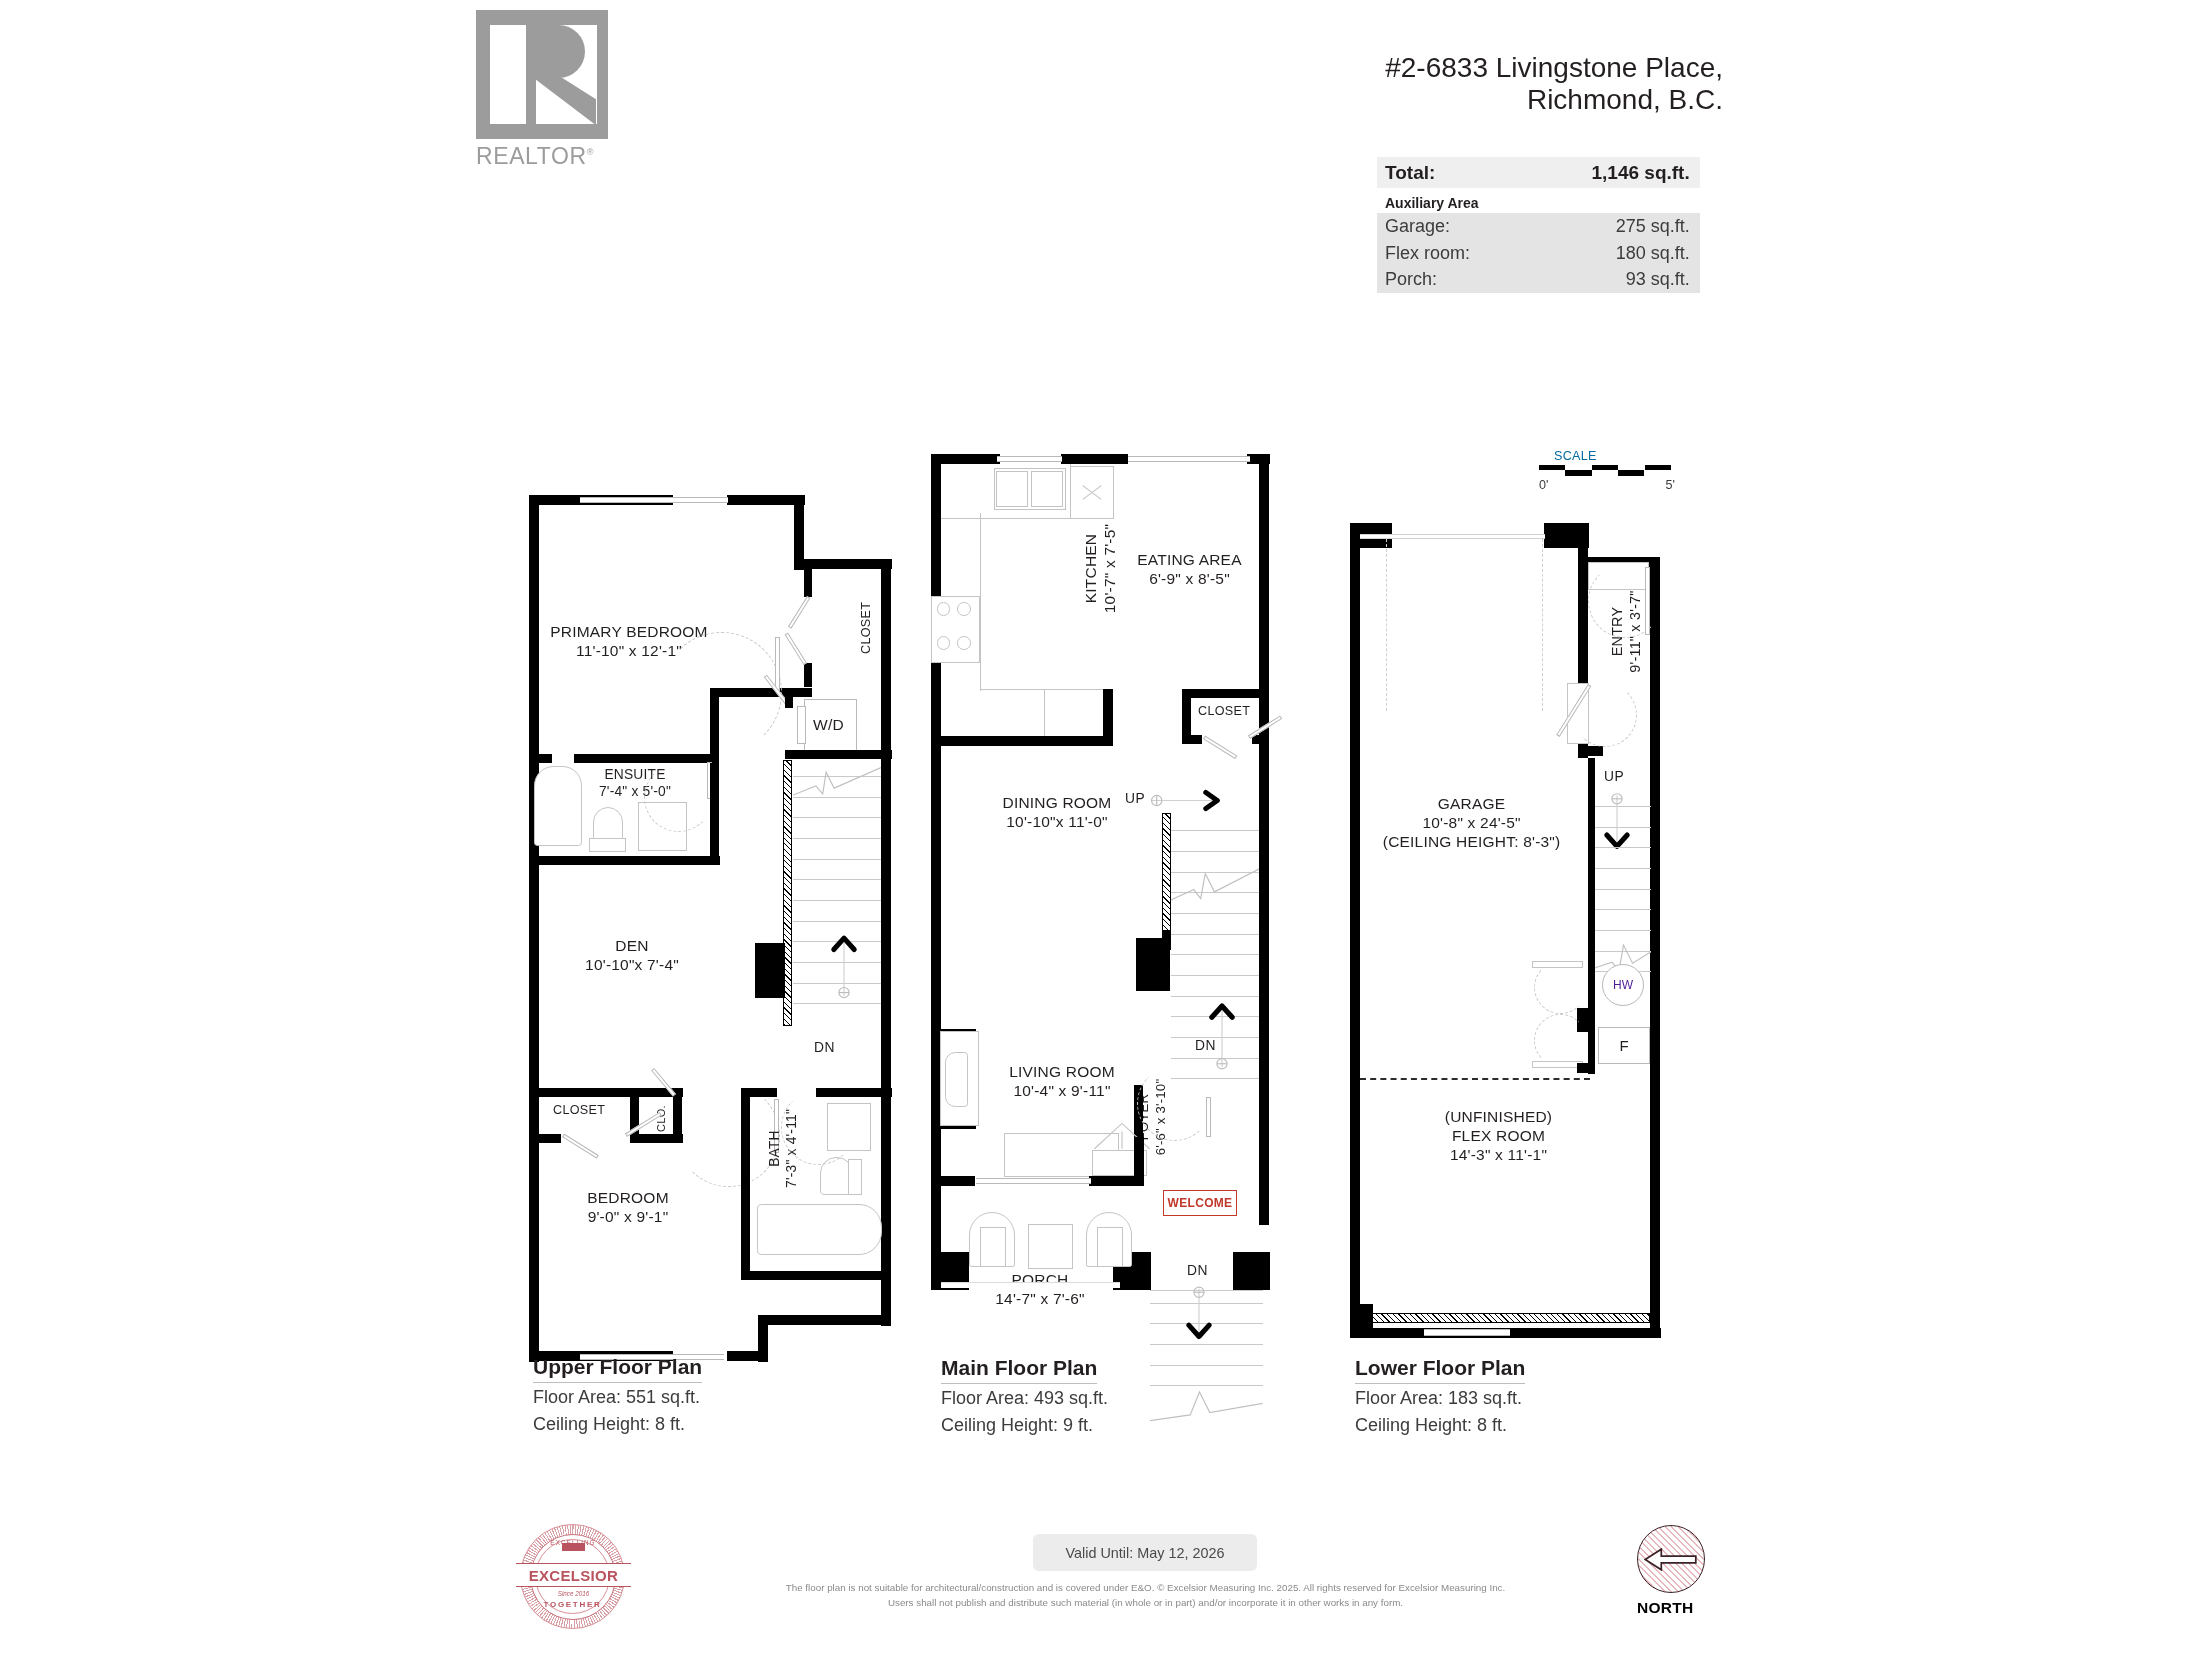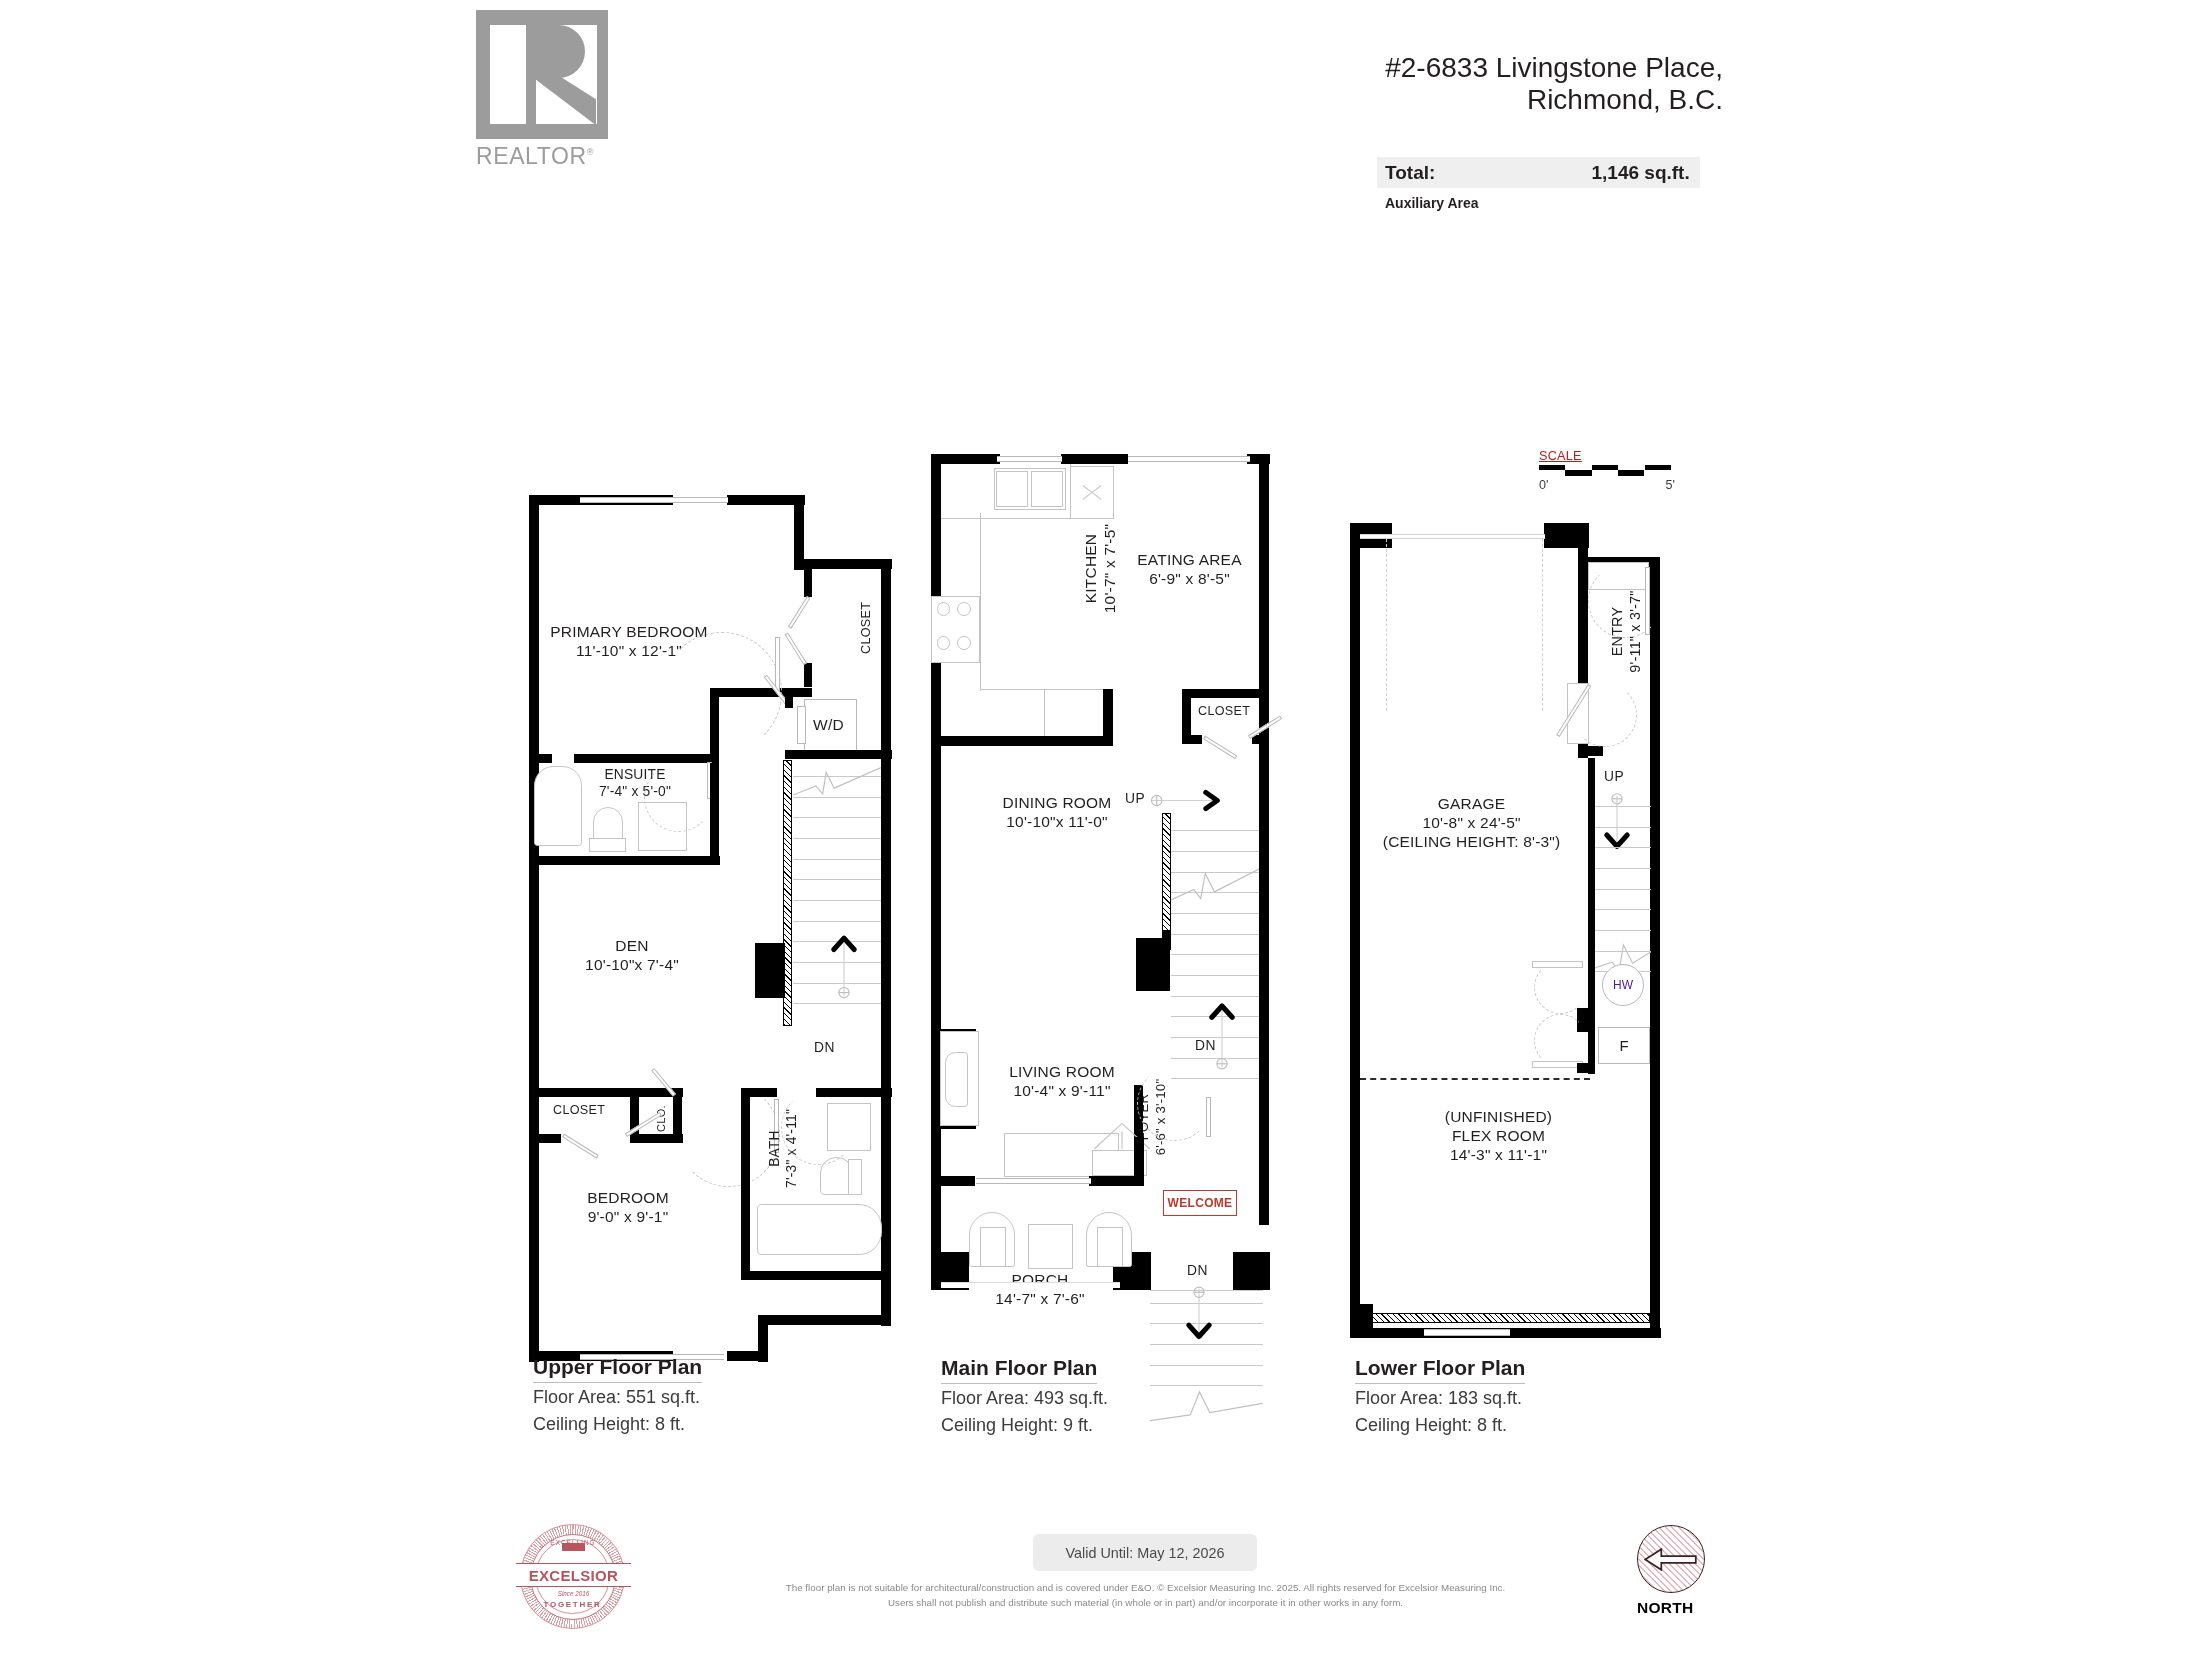--- a/index.html
+++ b/index.html
@@ -48,21 +48,21 @@
   .arow .lbl { }
   .arow .val { }
   .grp-grey { background:#e4e4e4; }
   .grp-light { background:#efefef; }
   .arow.total { font-size:19px; font-weight:bold; color:#231f20; padding-top:4px; padding-bottom:4px;}
   .aux-head { background:#ffffff; padding:3.4px 8px 2.3px 8px; font-size:14px; font-weight:bold; color:#231f20;}
   .sep { height:3.4px; background:#ffffff; }
 
   
   #scale-block { left:1539px; top:449px; width:144px; }
-  #scale-label { font-size:12.6px; letter-spacing:0.3px; color:#b91c1c; margin-left:0;text-decoration:underline;}
+  #scale-label { font-size:12.6px; letter-spacing:0.3px; color:#0369a1; margin-left:15px;}
   #scale-bar { position:relative; width:132px; height:12.6px; margin-top:2.3px; }
   #scale-bar i { position:absolute; display:block; background:#000; height:5.2px; width:26.4px; }
   #scale-ends { position:relative; width:136px; font-size:12.6px; color:#3c3c3c; }
   #scale-ends span:first-child { position:absolute; left:0; }
   #scale-ends span:last-child { position:absolute; right:0; }
 
   
   .plan { position:absolute; }
   .w  { position:absolute; background:#000; }      
   .room-lbl { position:absolute; text-align:center; color:#231f20; white-space:nowrap;
@@ -156,20 +156,34 @@
 <div class="abs" id="area-table">
   <div class="sep"></div>
   <div class="grp-light">
     <div class="arow total">
       <span class="lbl">Total:</span>
       <span class="val">1,146 sq.ft.</span>
     </div>
   </div>
   <div class="sep"></div>
   <div class="aux-head">Auxiliary Area</div>
+  <div class="grp-grey">
+    <div class="arow">
+      <span class="lbl">Garage:</span>
+      <span class="val">275 sq.ft.</span>
+    </div>
+    <div class="arow">
+      <span class="lbl">Flex room:</span>
+      <span class="val">180 sq.ft.</span>
+    </div>
+    <div class="arow">
+      <span class="lbl">Porch:</span>
+      <span class="val">93 sq.ft.</span>
+    </div>
+  </div>
 </div>
 
 <div class="abs" id="scale-block">
   <div id="scale-label">SCALE</div>
   <div id="scale-bar">
     <i style="left:0px;top:0px;"></i>
     <i style="left:26.4px;top:5.2px;"></i>
     <i style="left:53px;top:0px;"></i>
     <i style="left:79px;top:5.2px;"></i>
     <i style="left:106px;top:0px;"></i>

